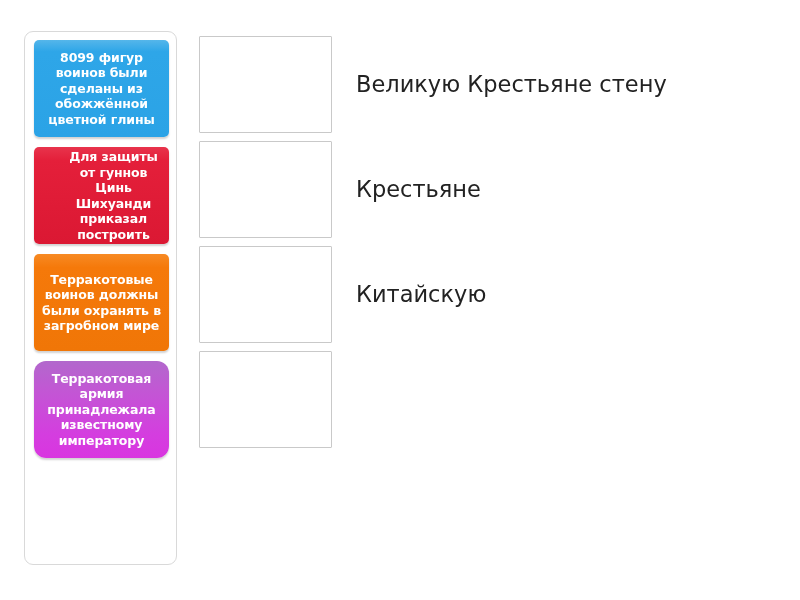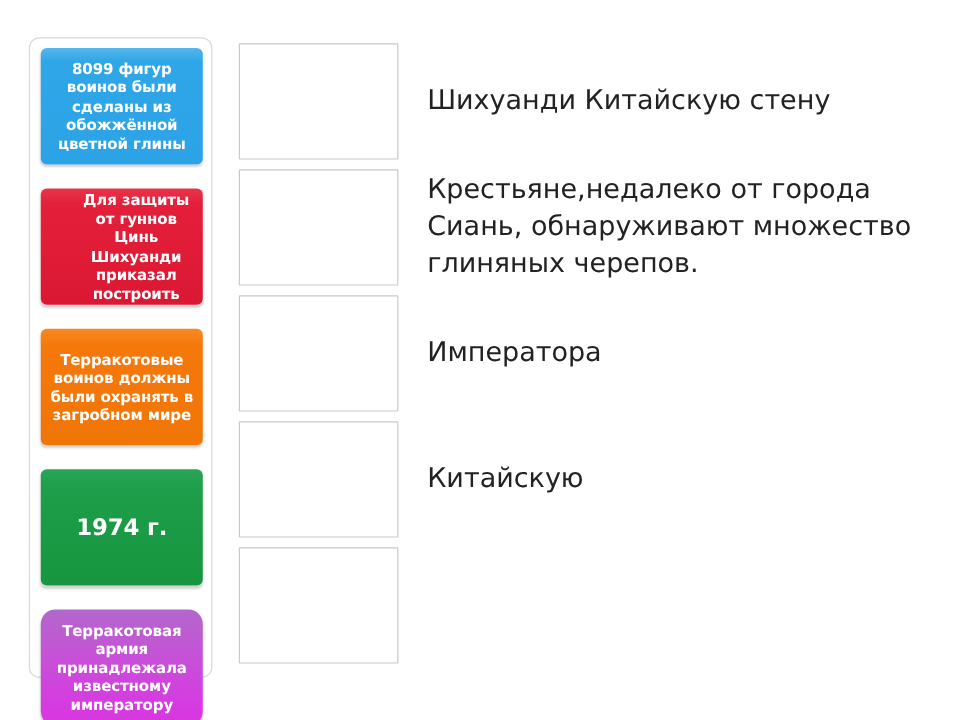--- a/index.html
+++ b/index.html
@@ -27,21 +27,21 @@
     border-radius: 9px;
     background: #ffffff;
     padding: 8px 9px;
   }
 
   .tile {
     position: relative;
     box-sizing: border-box;
     width: 135px;
     height: 97px;
-    margin-bottom: 20px;
+    margin-bottom: 10px;
     border-radius: 5px;
     display: flex;
     align-items: center;
     justify-content: center;
     text-align: center;
     color: #ffffff;
     font-weight: bold;
     font-size: 12.5px;
     line-height: 15.5px;
     padding: 2px 6px;
@@ -124,45 +124,38 @@
   </div>
 
   <div class="tile tile-1">
     <span class="tile-text">Для защиты от гуннов Цинь Шихуанди приказал построить</span>
   </div>
 
   <div class="tile tile-2">
     <span class="tile-text">Терракотовые воинов должны были охранять в загробном мире</span>
   </div>
 
-  <div class="tile tile-3">
-    <span class="tile-text">1974 г.</span>
-  </div>
 
   <div class="tile tile-4">
     <span class="tile-text">Терракотовая армия принадлежала известному императору</span>
   </div>
 
 </div>
 
 <div id="answer-list">
 
   <div class="answer-row">
     <div class="drop-zone"></div>
-    <div class="answer-label">Шихуанди Китайскую стену</div>
+    <div class="answer-label">Великую Крестьяне стену</div>
   </div>
+
 
   <div class="answer-row">
     <div class="drop-zone"></div>
-    <div class="answer-label">Крестьяне,недалеко от города Сиань, обнаруживают множество глиняных черепов.</div>
-  </div>
-
-  <div class="answer-row">
-    <div class="drop-zone"></div>
-    <div class="answer-label">Императора</div>
+    <div class="answer-label">Крестьяне</div>
   </div>
 
   <div class="answer-row">
     <div class="drop-zone"></div>
     <div class="answer-label">Китайскую</div>
   </div>
 
   <div class="answer-row">
     <div class="drop-zone"></div>
   </div>

